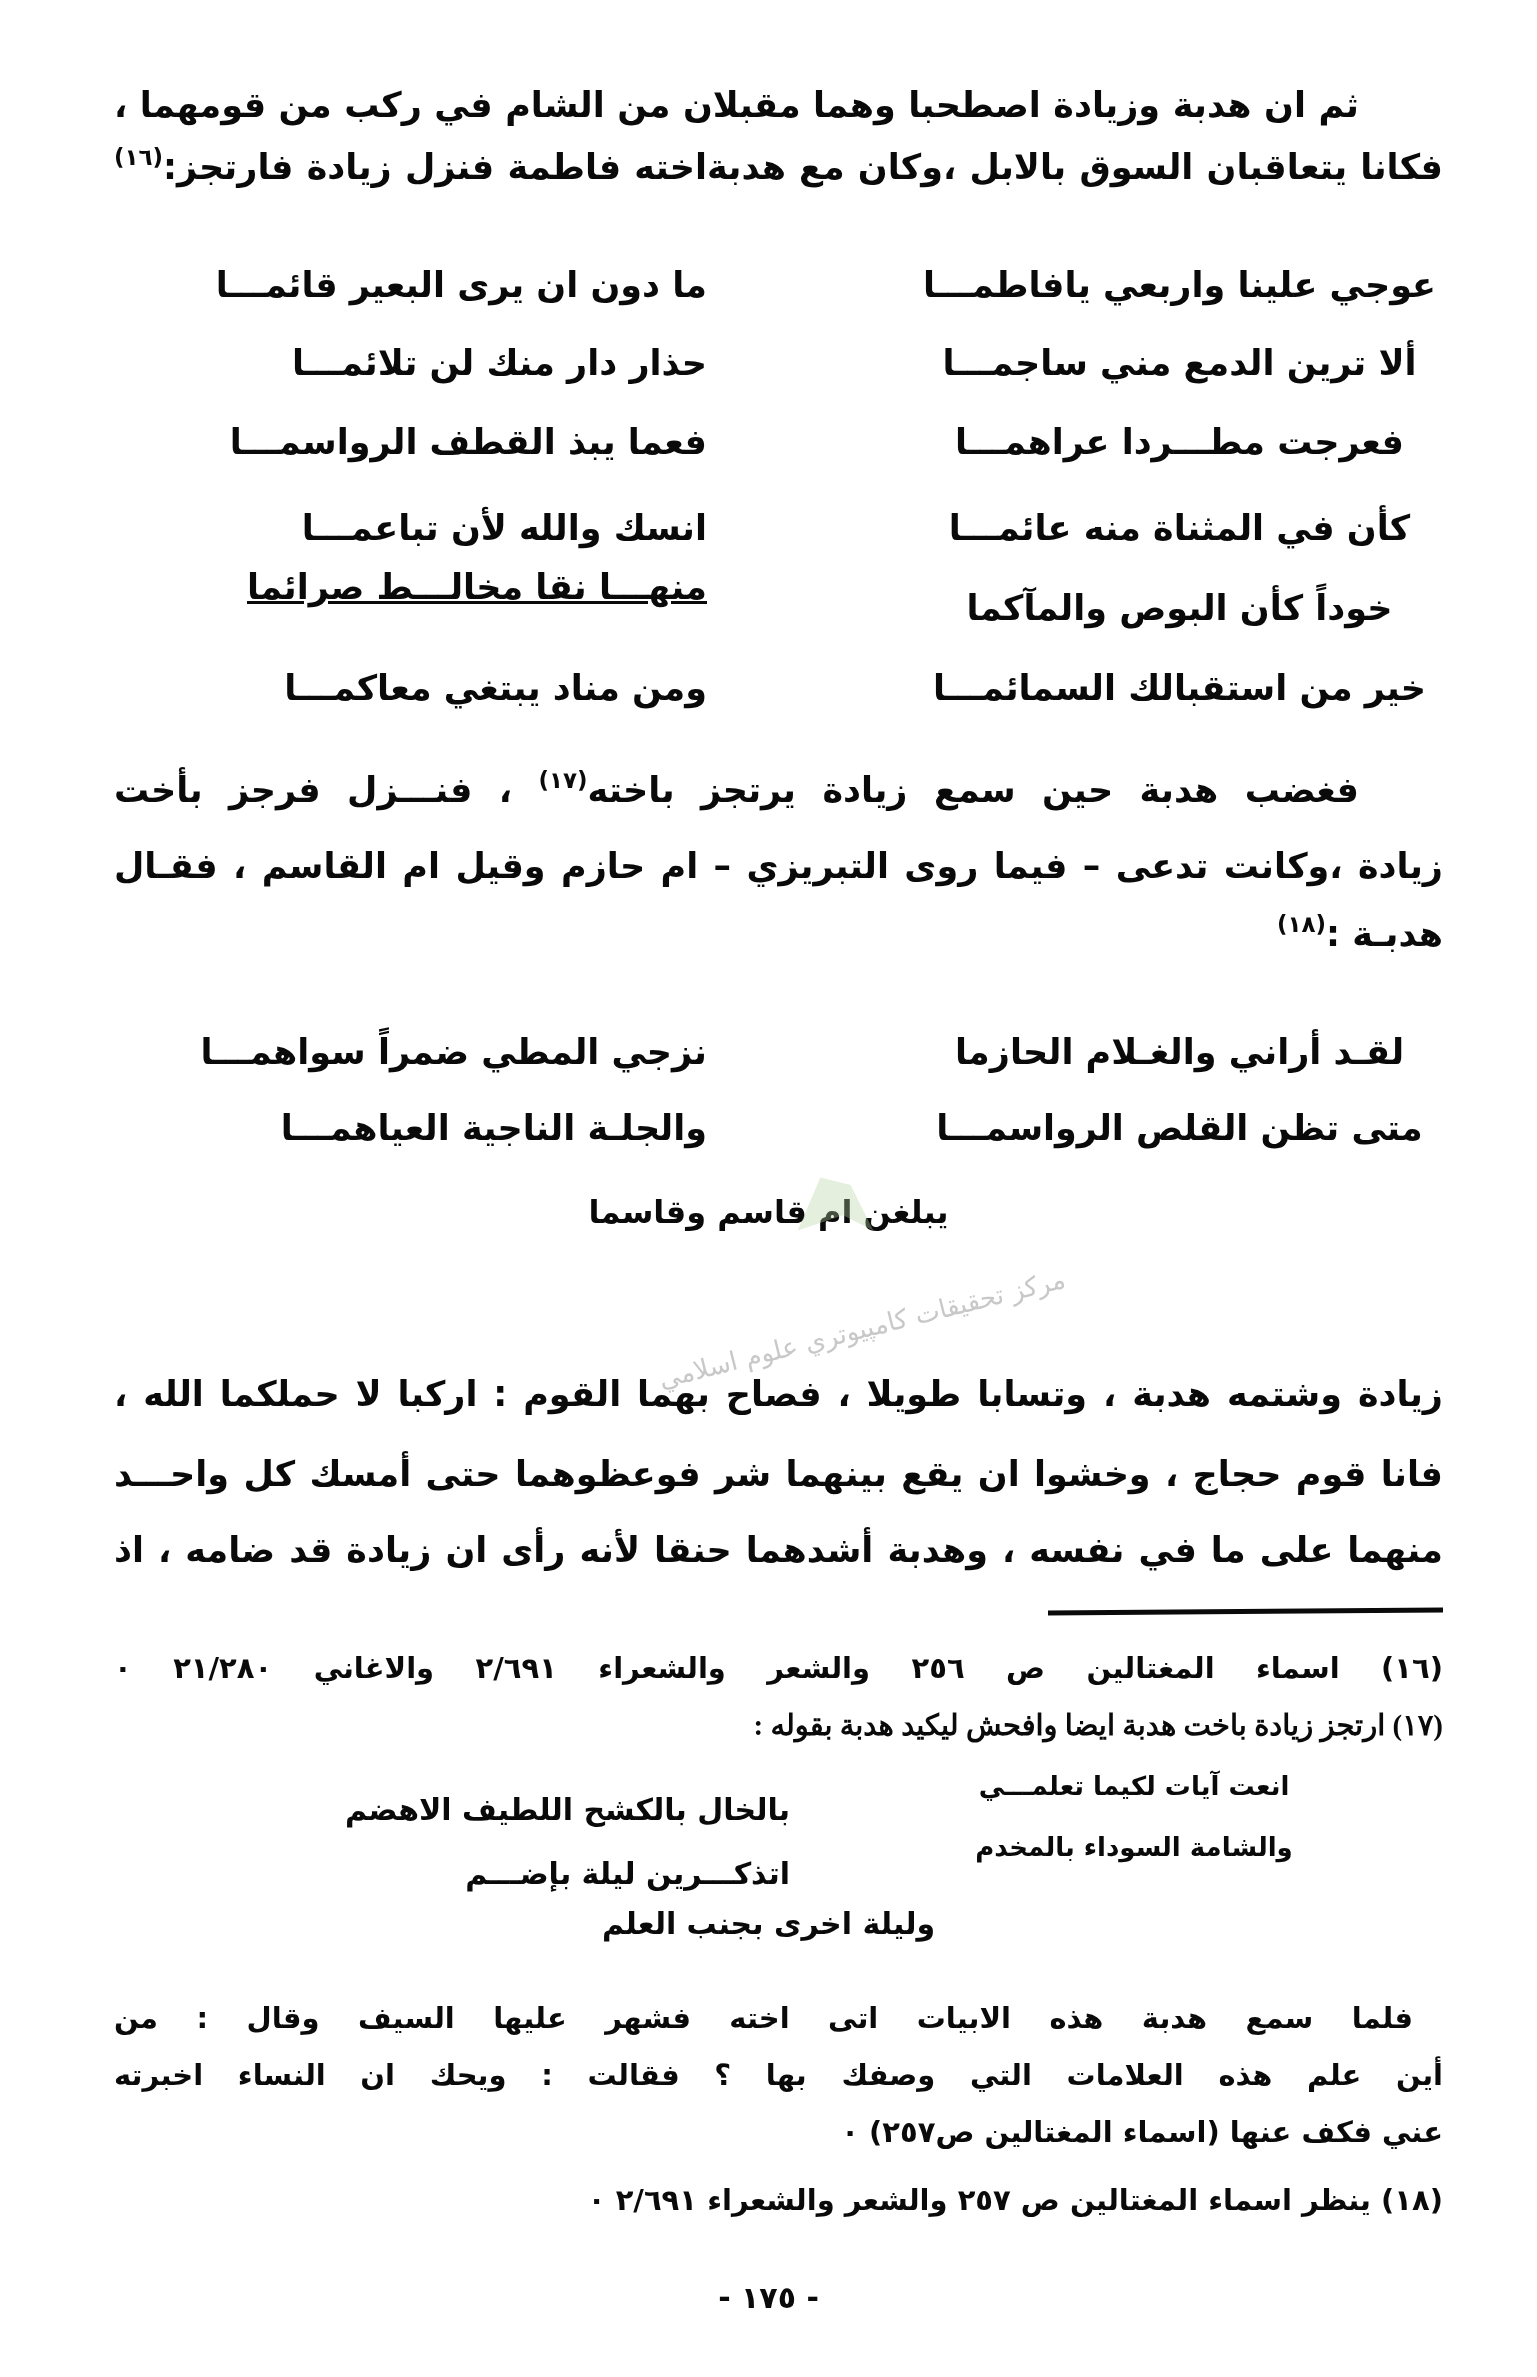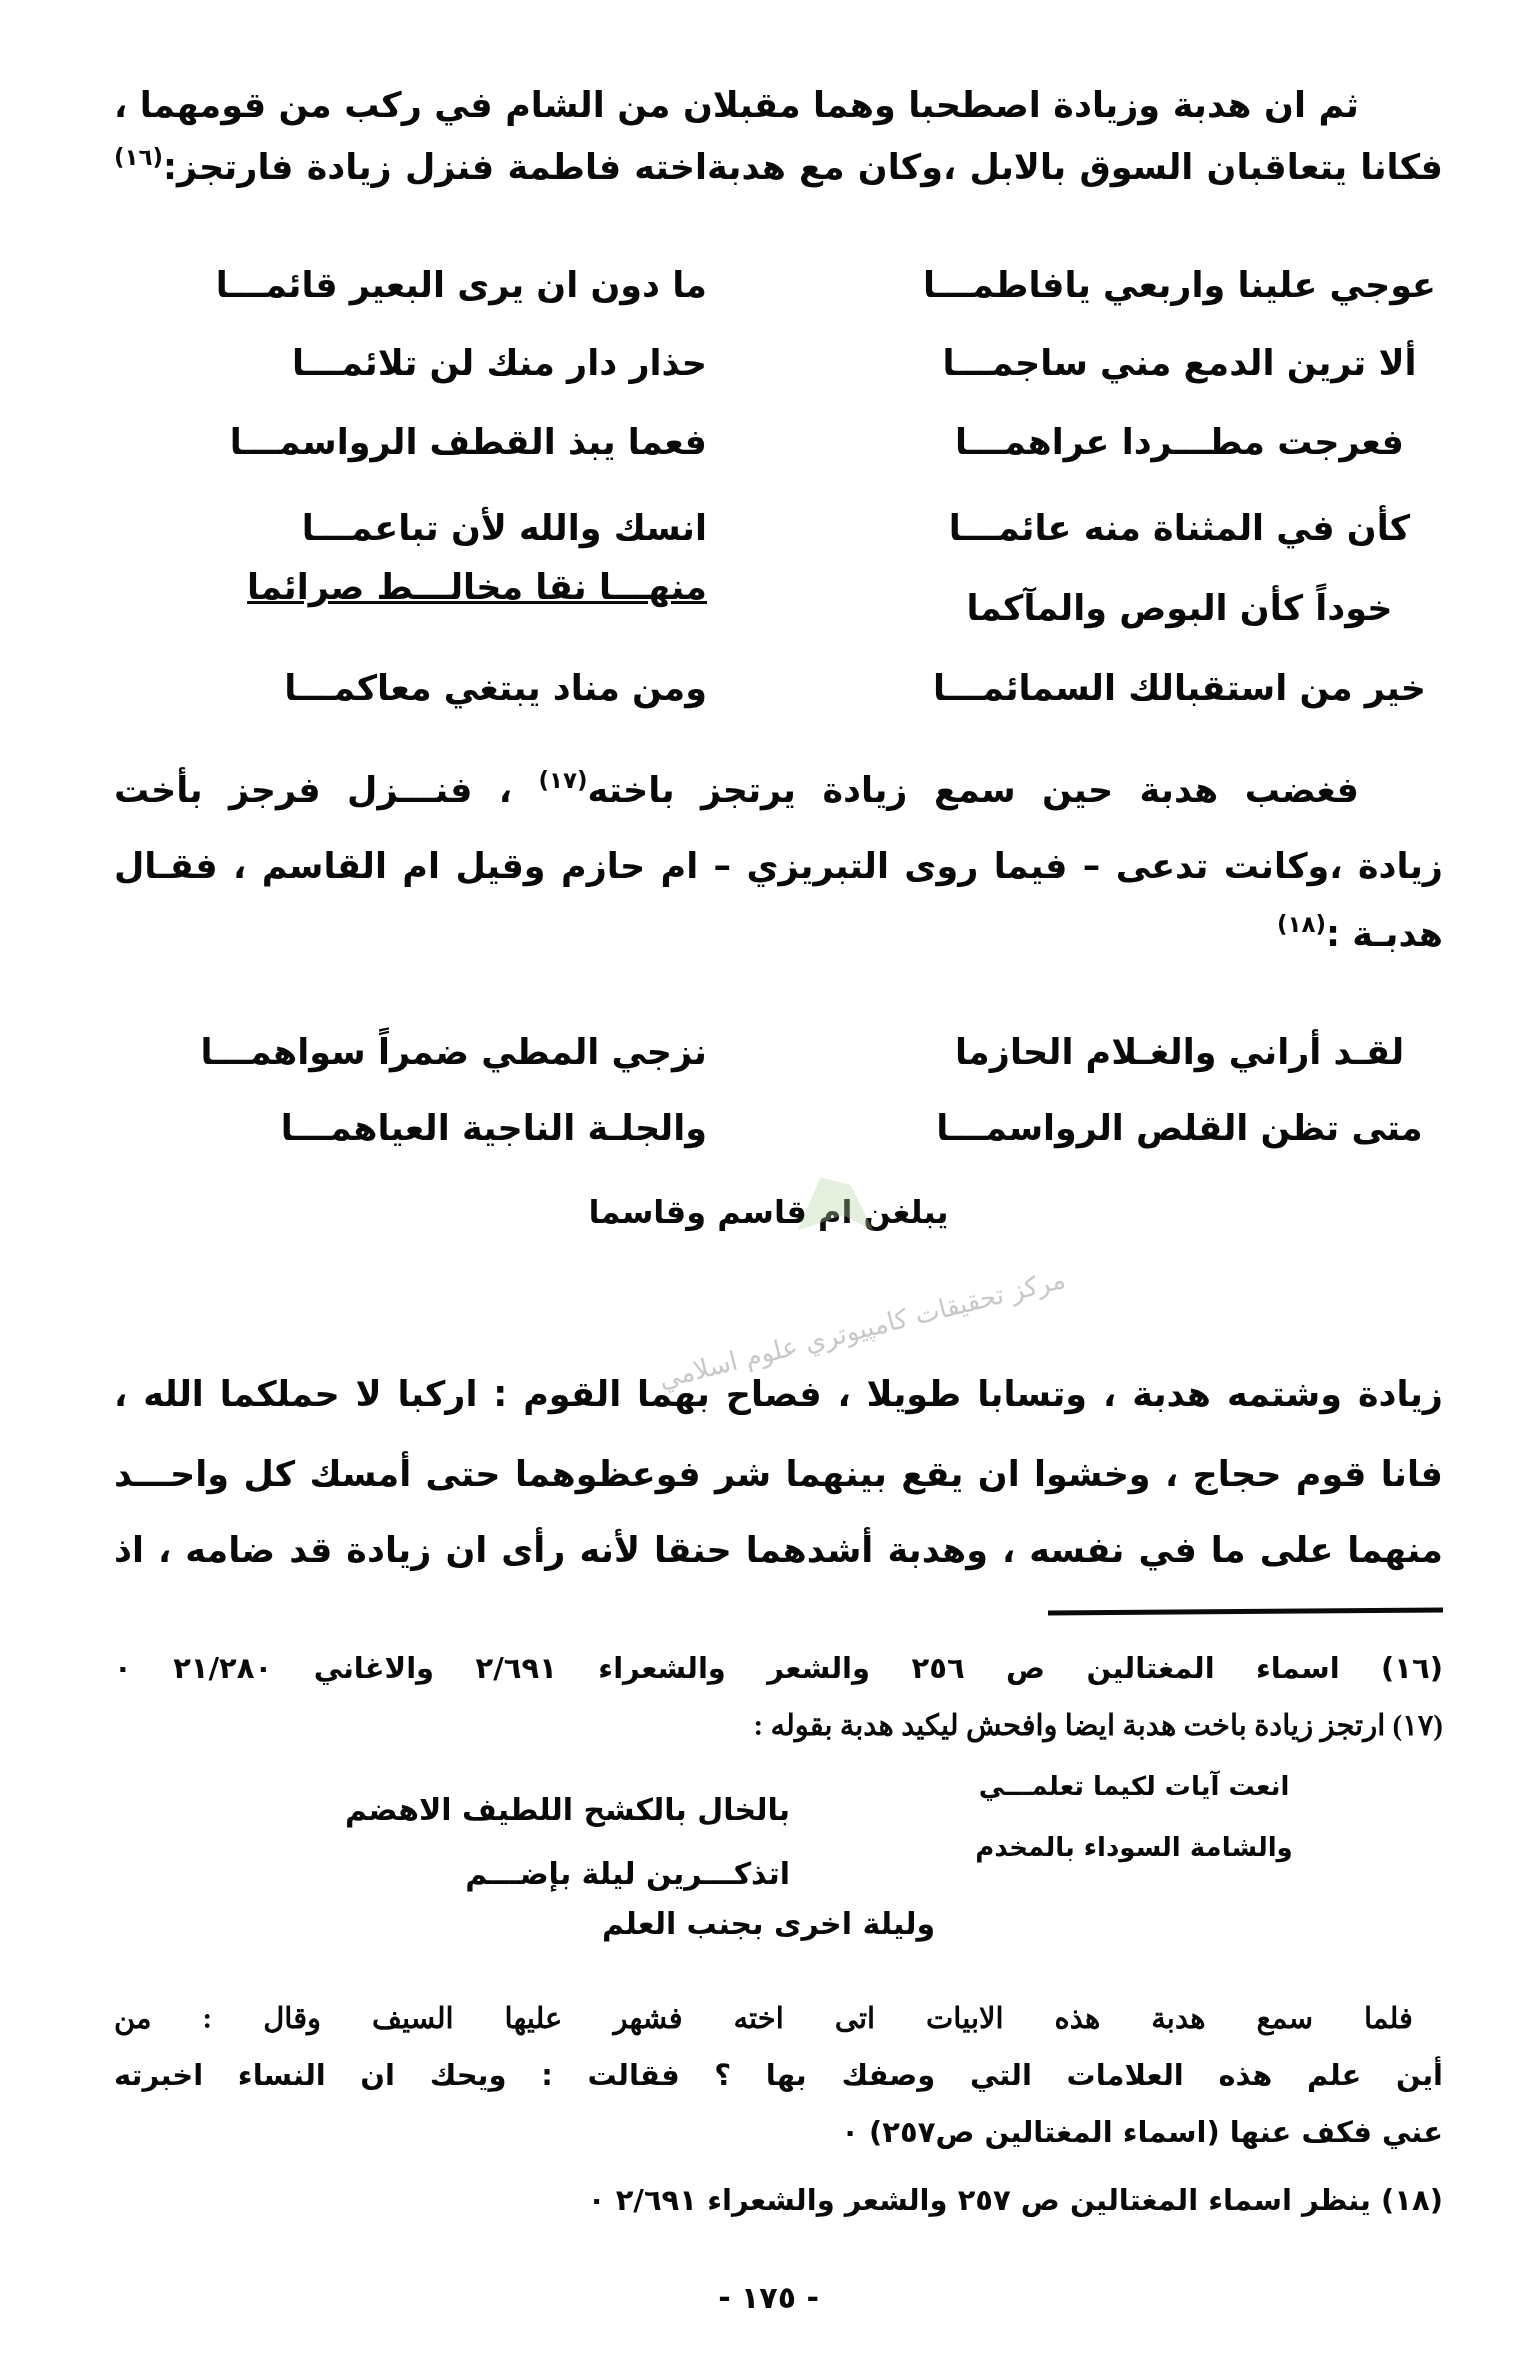--- a/index.html
+++ b/index.html
@@ -63,21 +63,21 @@
     }
     .fn {
       right: 94px;
       left: 114px;
       font-size: 29px;
       line-height: 41px;
       text-align: justify;
       text-align-last: justify;
     }
     .fn.short { text-align-last: right; }
-    .fn.indent { padding-right: 30px; font-family: Liberation Serif, serif; }
+    .fn.indent { padding-right: 30px; }
     .fn-verse-right {
       right: 137px;
       width: 532px;
       font-size: 26px;
       line-height: 41px;
       text-align: center;
     }
     .fn-verse-left {
       left: 258px;
       width: 532px;

